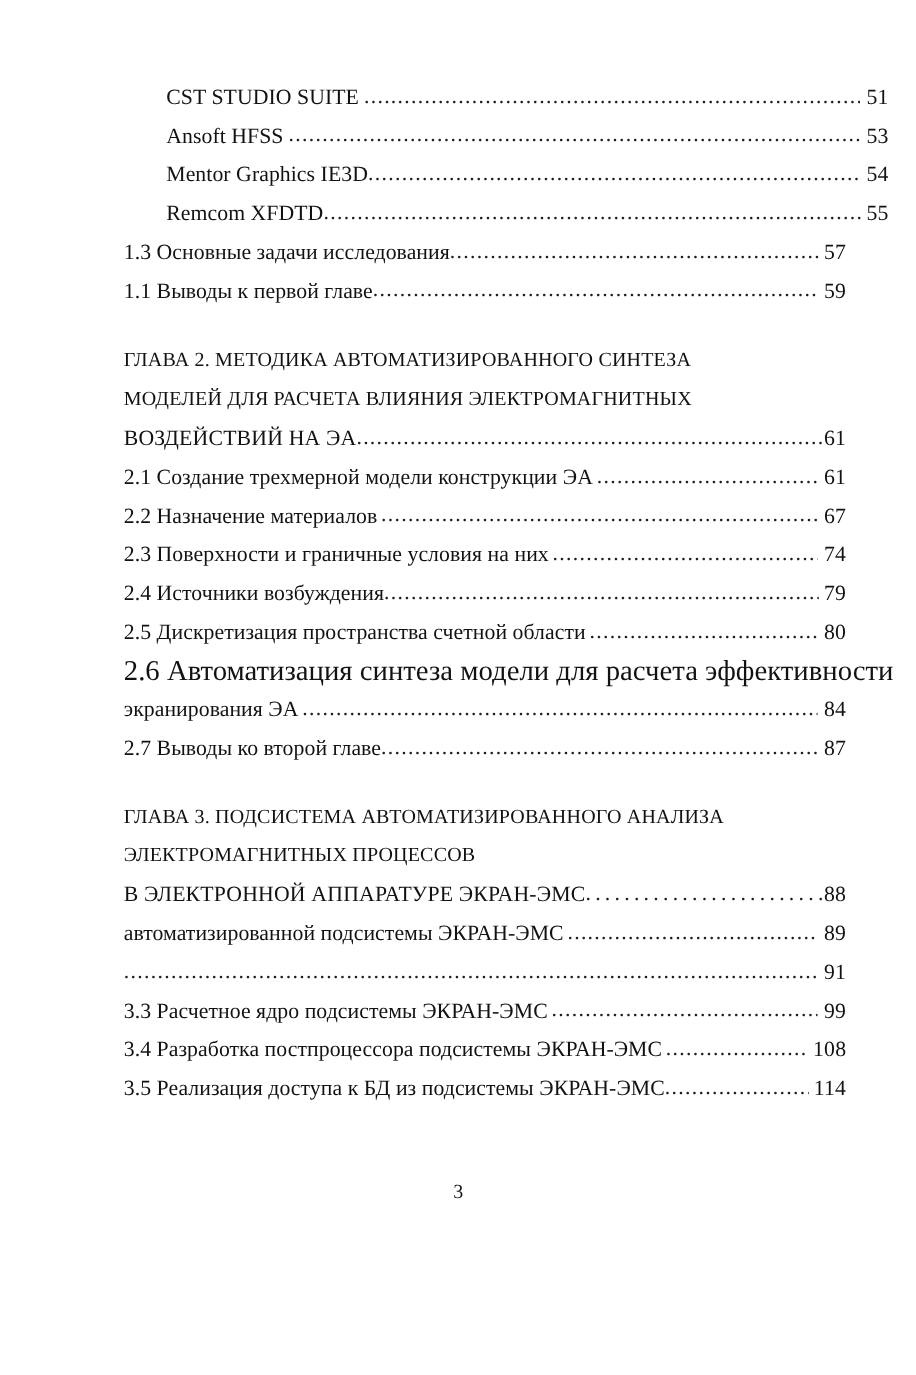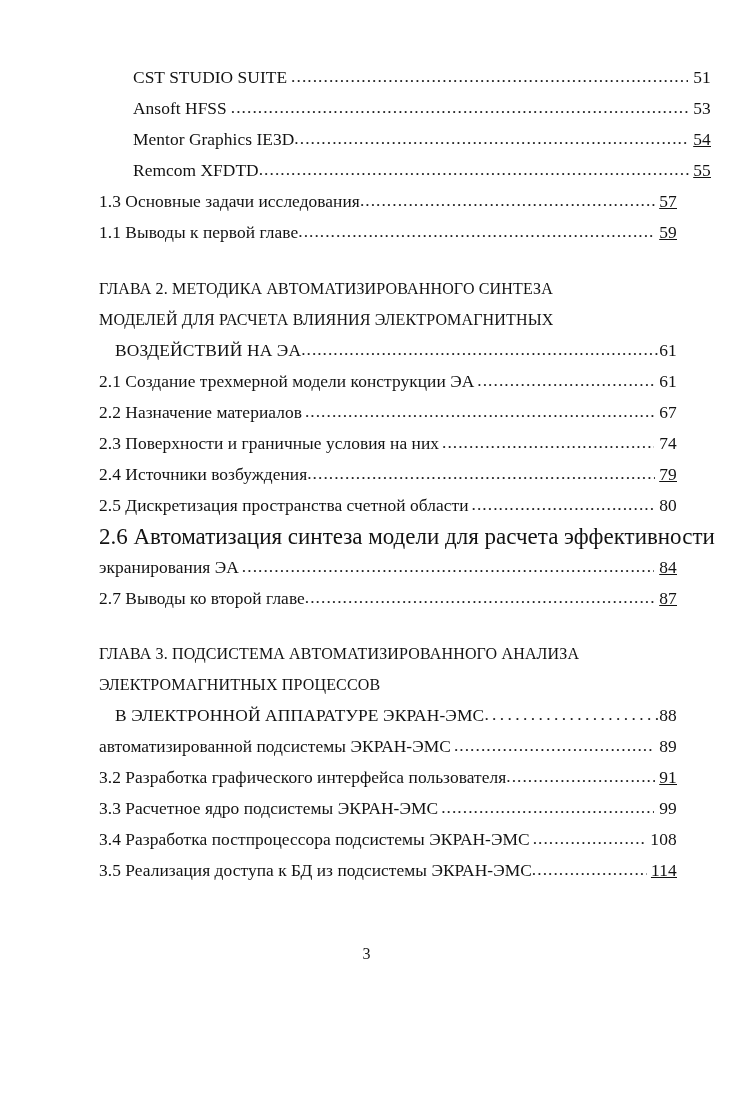--- a/index.html
+++ b/index.html
@@ -77,33 +77,33 @@
   .entry.indent { padding-left: 34px; }
   .entry.indent .title { padding-right: 4px; }
   .entry.indent .page  { padding-left: 5px; }
 
   
   .entry.section .title { padding-right: 3px; }
   .entry.section .page  { padding-left: 5px; }
 
   
   .entry.tight .title { padding-right: 0; }
-  .entry.tight .page  { padding-left: 4px; text-decoration: underline; }
+  .entry.tight .page  { padding-left: 4px; }
 
   
   .heading-line {
     height: 31px;
     line-height: 31px;
     font-size: 16px;
     white-space: nowrap;
     letter-spacing: 0.15px;
   }
 
   
-  .entry.headline .title { padding-right: 0; letter-spacing: 0.15px; margin-left: 16px; }
+  .entry.headline .title { padding-right: 0; letter-spacing: 0.15px; }
   .entry.headline .page  { padding-left: 0; }
   .entry.headline .leader { letter-spacing: 1.0px; }
 
   
   .entry.widedots .leader { letter-spacing: 3.4px; }
   .entry.widedots .leader::before {
     content: "....................................................................................................";
   }
 
   
@@ -242,21 +242,20 @@
       <span class="page">88</span>
     </div>
 
     <div class="entry cont">
       <span class="title">автоматизированной подсистемы ЭКРАН-ЭМС</span>
       <span class="leader"></span>
       <span class="page">89</span>
     </div>
 
     <div class="entry section tight">
-      <span class="title">3.2 Разработка графического интерфейса пользователя</span>
       <span class="leader"></span>
       <span class="page">91</span>
     </div>
 
     <div class="entry section">
       <span class="title">3.3 Расчетное ядро подсистемы ЭКРАН-ЭМС</span>
       <span class="leader"></span>
       <span class="page">99</span>
     </div>
 

